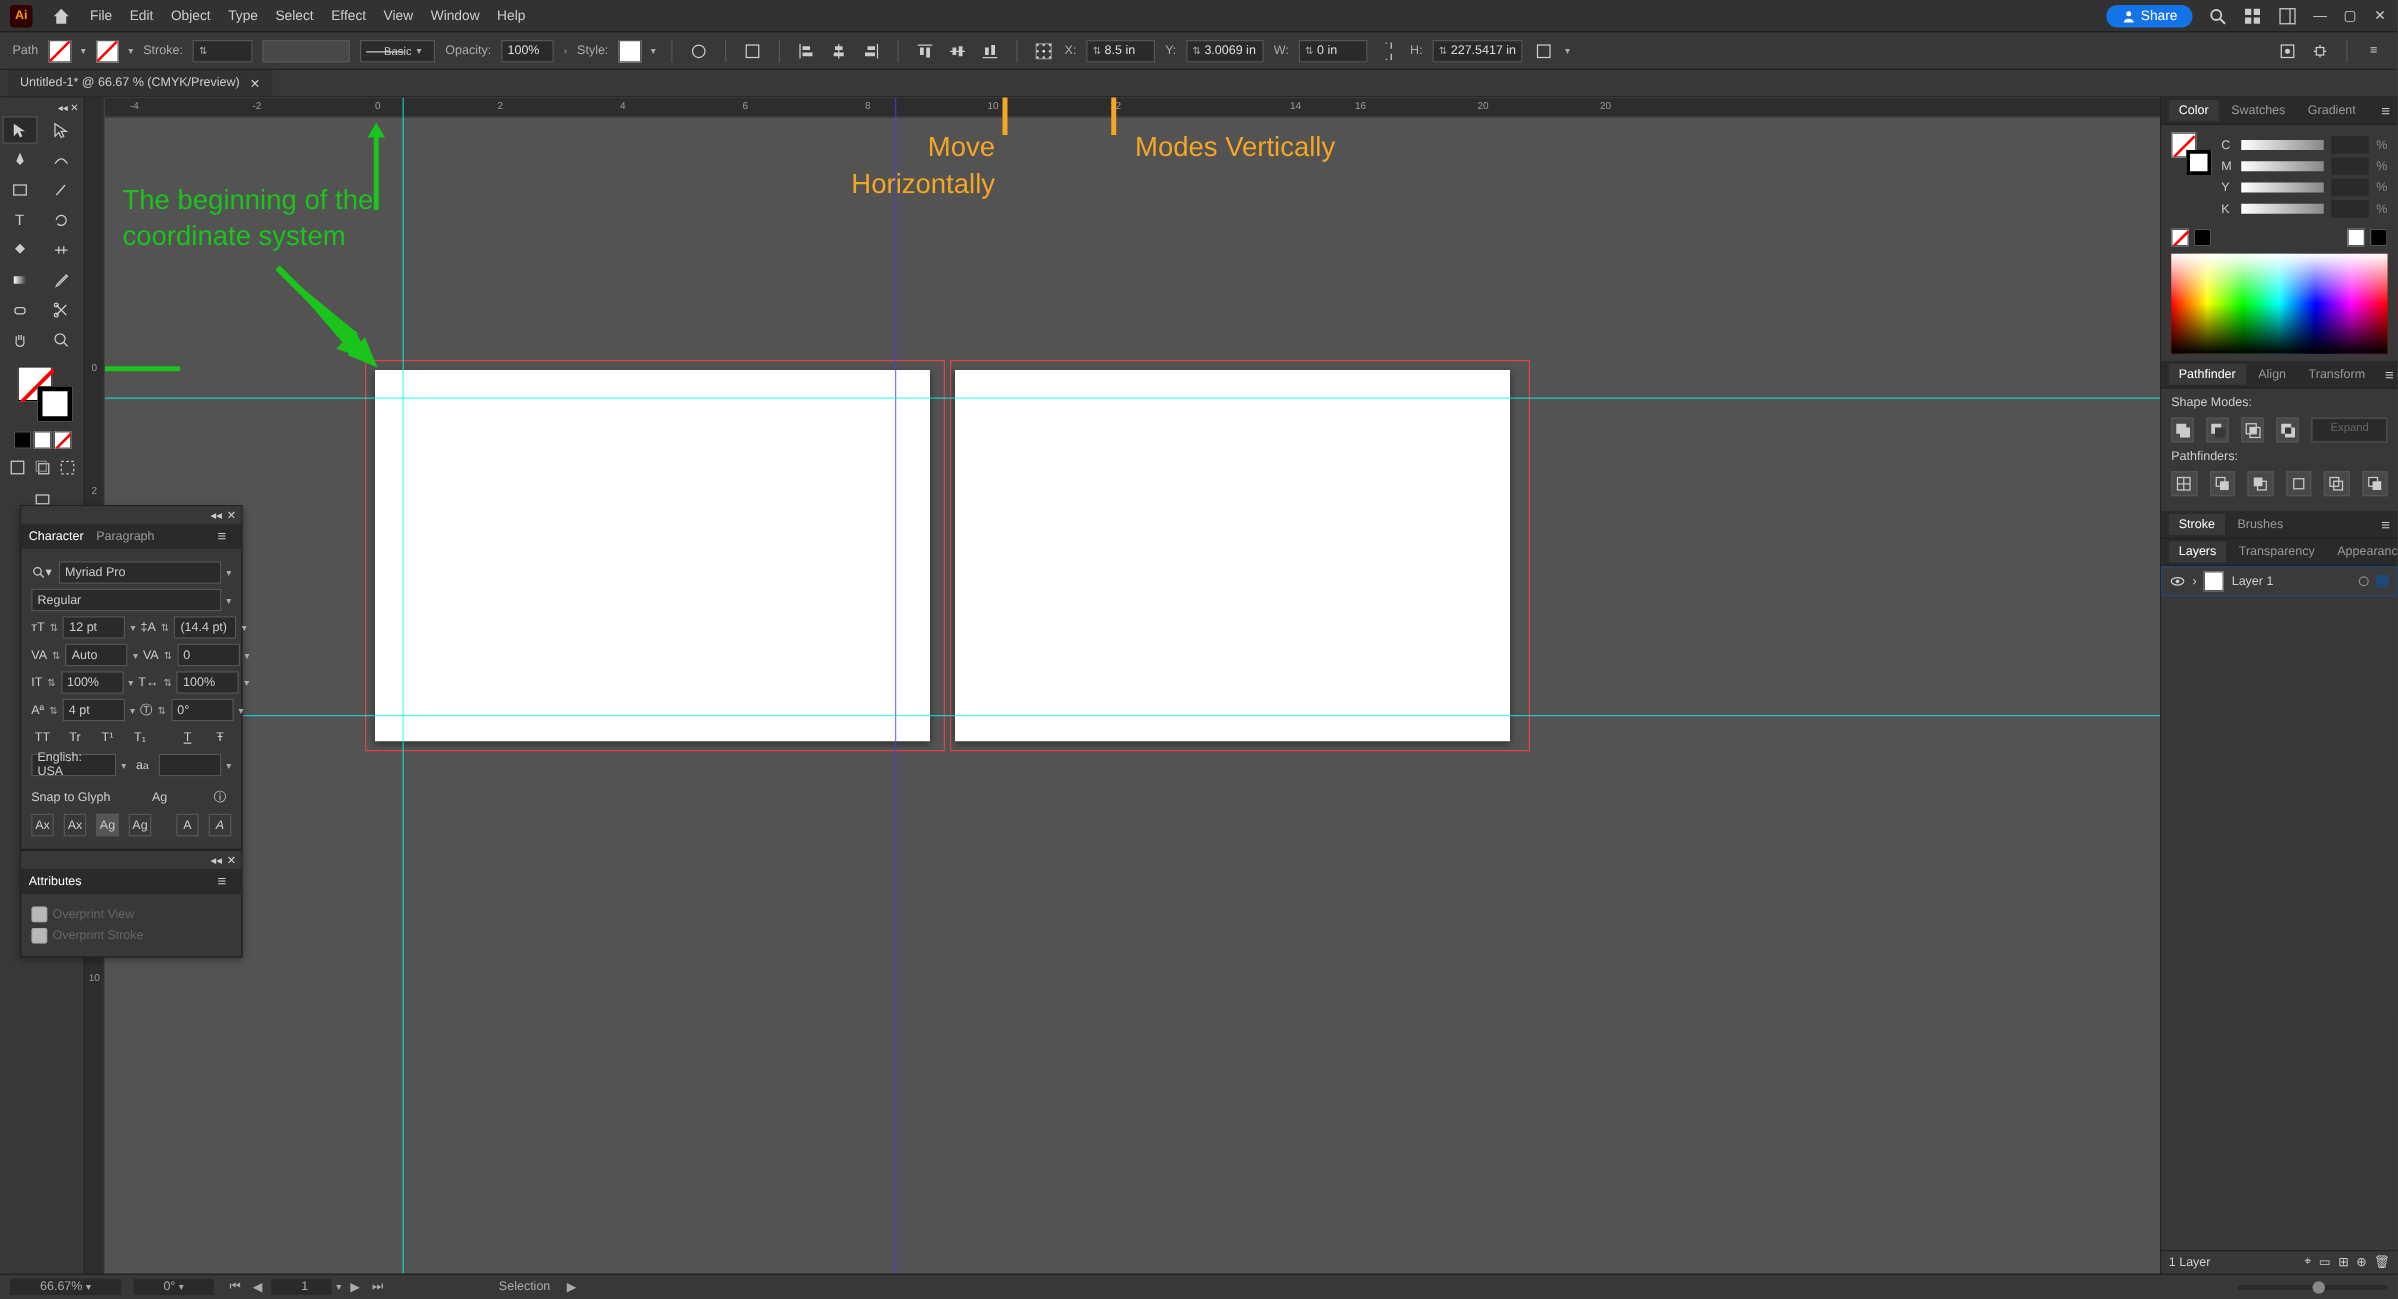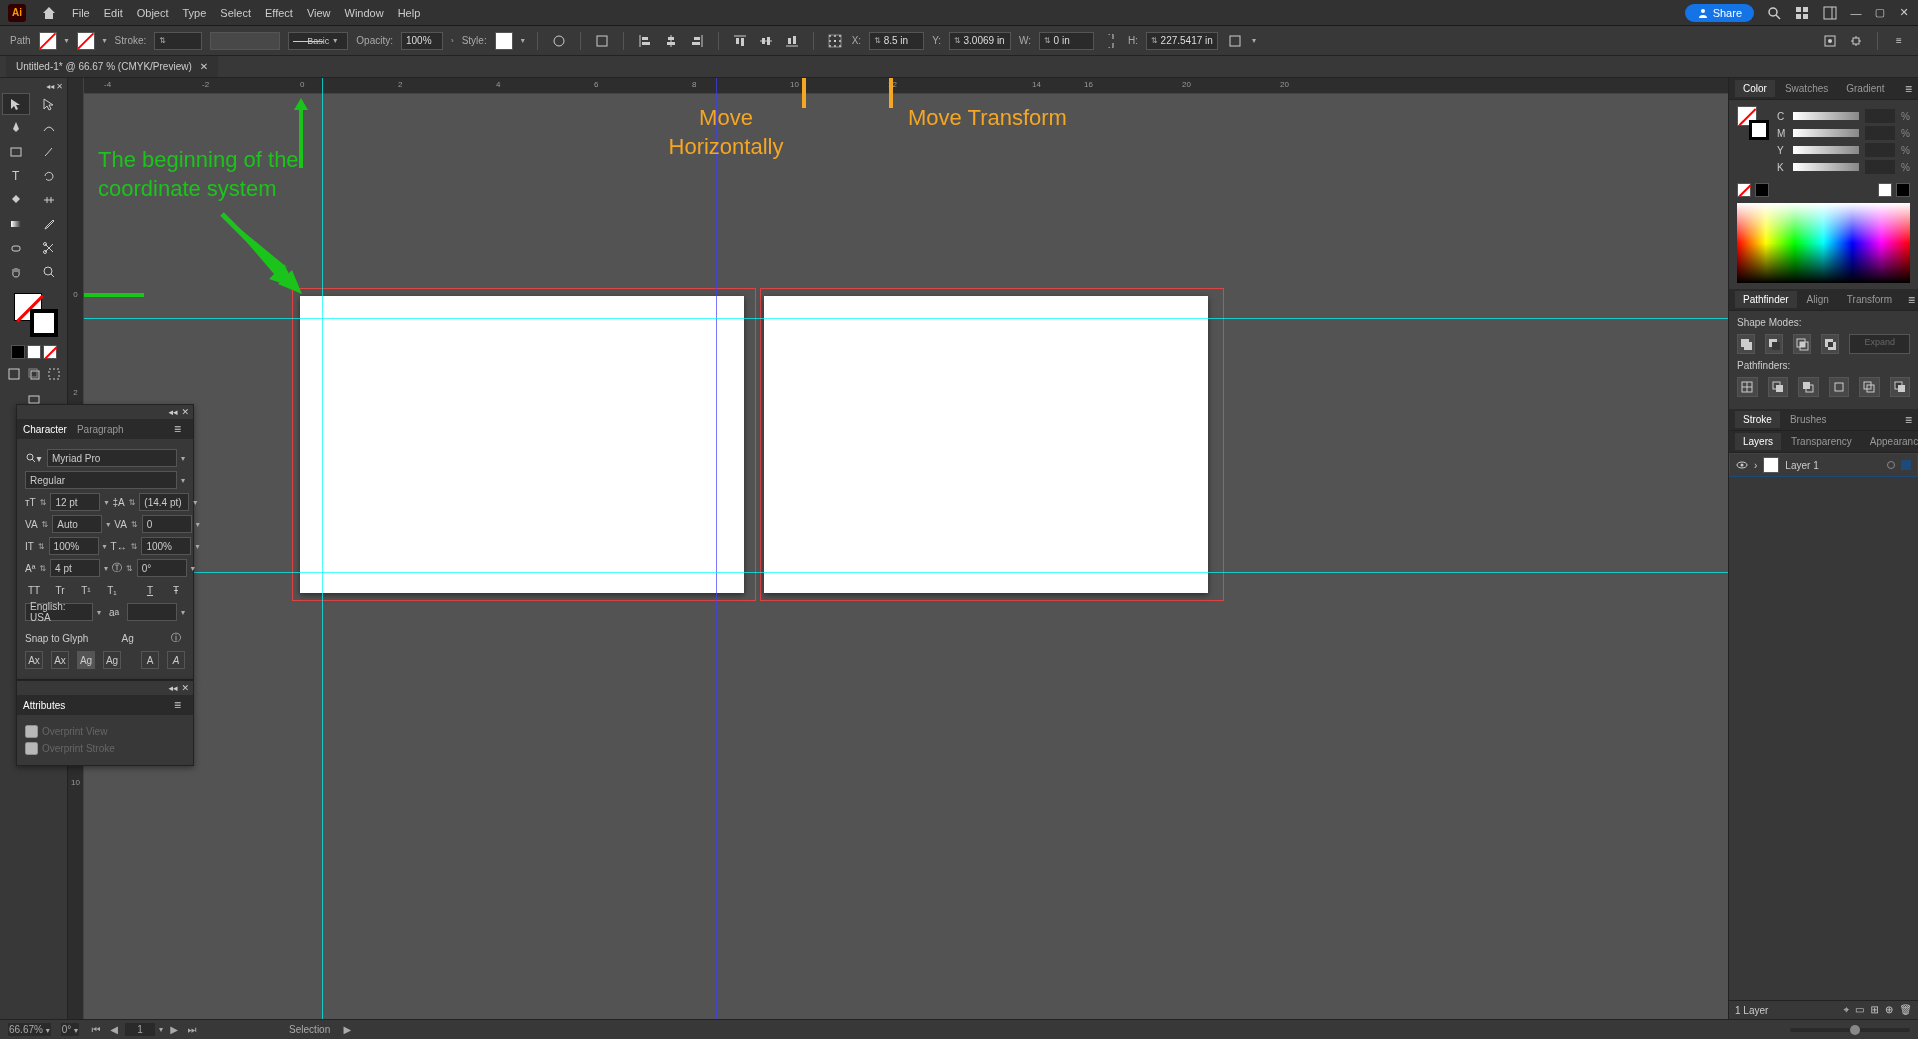--- a/index.html
+++ b/index.html
@@ -102,21 +102,21 @@
 .float-panel .fp-tab { color: #999; }
 .float-panel .fp-tab.active { color: #fff; }
 .fp-body { padding: 6px 8px; }
 .fp-row { display: flex; align-items: center; gap: 4px; margin: 4px 0; }
 .fp-input { background: #2a2a2a; border: 1px solid #555; height: 18px; padding: 0 4px; display: flex; align-items: center; min-width: 50px; }
 .fp-icon { width: 18px; height: 18px; display: flex; align-items: center; justify-content: center; }
 .fp-xclose { display: flex; justify-content: flex-end; gap: 4px; padding: 2px 4px; font-size: 9px; background: #383838; }
 
 
 .status-bar { position: absolute; left: 0; right: 0; bottom: 0; height: 20px; background: #383838; border-top: 1px solid #222; display: flex; align-items: center; padding: 0 8px; gap: 10px; font-size: 10px; color: #aaa; }
-.status-field { background: #2a2a2a; padding: 1px 1px; }
+.status-field { background: #2a2a2a; padding: 1px 24px; }
 .status-right { margin-left: auto; display: flex; align-items: center; gap: 6px; }
 .sb-icon { width: 14px; height: 14px; display: flex; align-items: center; justify-content: center; }
 .sb-slider-track { width: 120px; height: 4px; background: #2a2a2a; position: relative; border-radius: 2px; }
 .sb-slider-track::after { content: ""; position: absolute; left: 50%; top: -3px; width: 10px; height: 10px; background: #888; border-radius: 5px; }
 
 svg { pointer-events: none; }
 </style>
 </head>
 <body>
 
@@ -480,22 +480,22 @@
 
     <div class="artboard" style="left:216px;top:218px;width:444px;height:297px;"></div>
     <div class="artboard" style="left:680px;top:218px;width:444px;height:297px;"></div>
 
     <div class="guide-v" style="left:238px;"></div>
     <div class="guide-v blue" style="left:632px;"></div>
     <div class="guide-h" style="top:240px;"></div>
     <div class="guide-h" style="top:494px;"></div>
 
     <div class="annotation green" style="left:14px;top:68px;width:210px;line-height:1.3;">The beginning of the coordinate system</div>
-    <div class="annotation orange" style="left:572px;top:26px;text-align:center;width:140px;line-height:1.3;">Move Horizontally</div>
-    <div class="annotation orange" style="left:824px;top:26px;line-height:1.3;">Move Transform</div>
+    <div class="annotation orange" style="left:572px;top:26px;text-align:right;width:140px;line-height:1.3;">Move Horizontally</div>
+    <div class="annotation orange" style="left:824px;top:26px;line-height:1.3;">Modes Vertically</div>
 
     <svg style="position:absolute;left:713px;top:-20px;" width="14" height="50">
         <path d="M7 0 L14 12 L9 12 L9 50 L5 50 L5 12 L0 12 Z" fill="#f5a623"></path>
       </svg>
     <svg style="position:absolute;left:800px;top:-20px;" width="14" height="50">
         <path d="M7 0 L14 12 L9 12 L9 50 L5 50 L5 12 L0 12 Z" fill="#f5a623"></path>
       </svg>
 
     <svg style="position:absolute;left:210px;top:20px;" width="14" height="70">
         <path d="M7 0 L14 12 L9 12 L9 70 L5 70 L5 12 L0 12 Z" fill="#1bc41b"></path>

